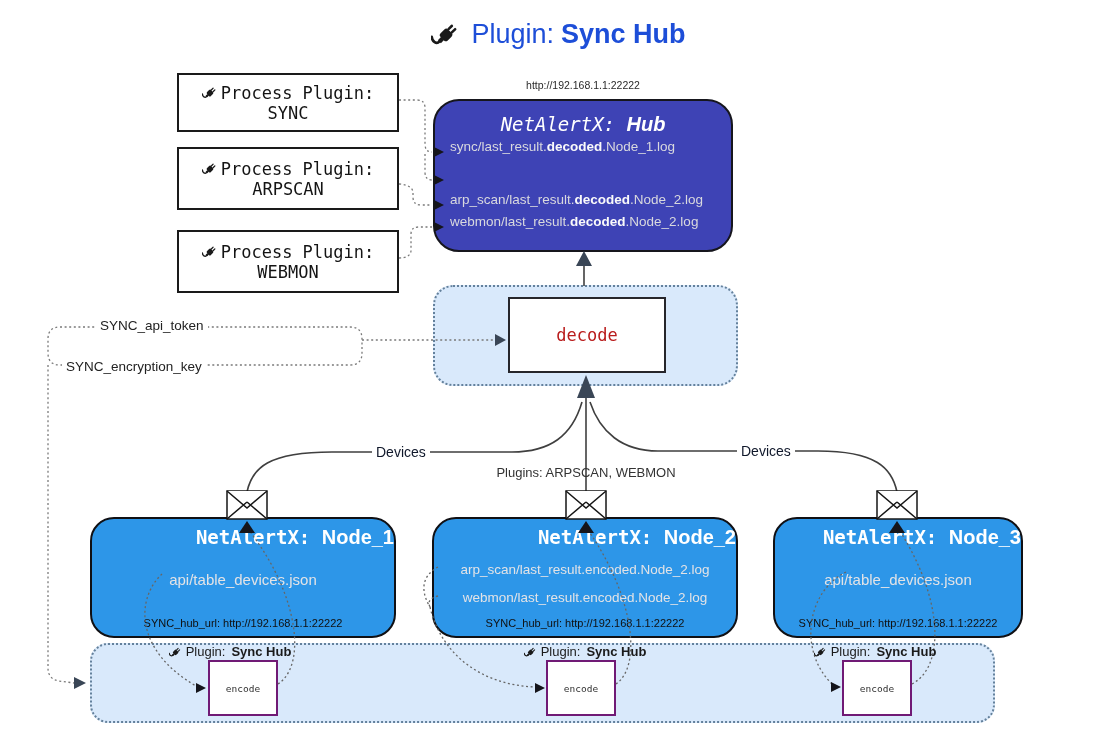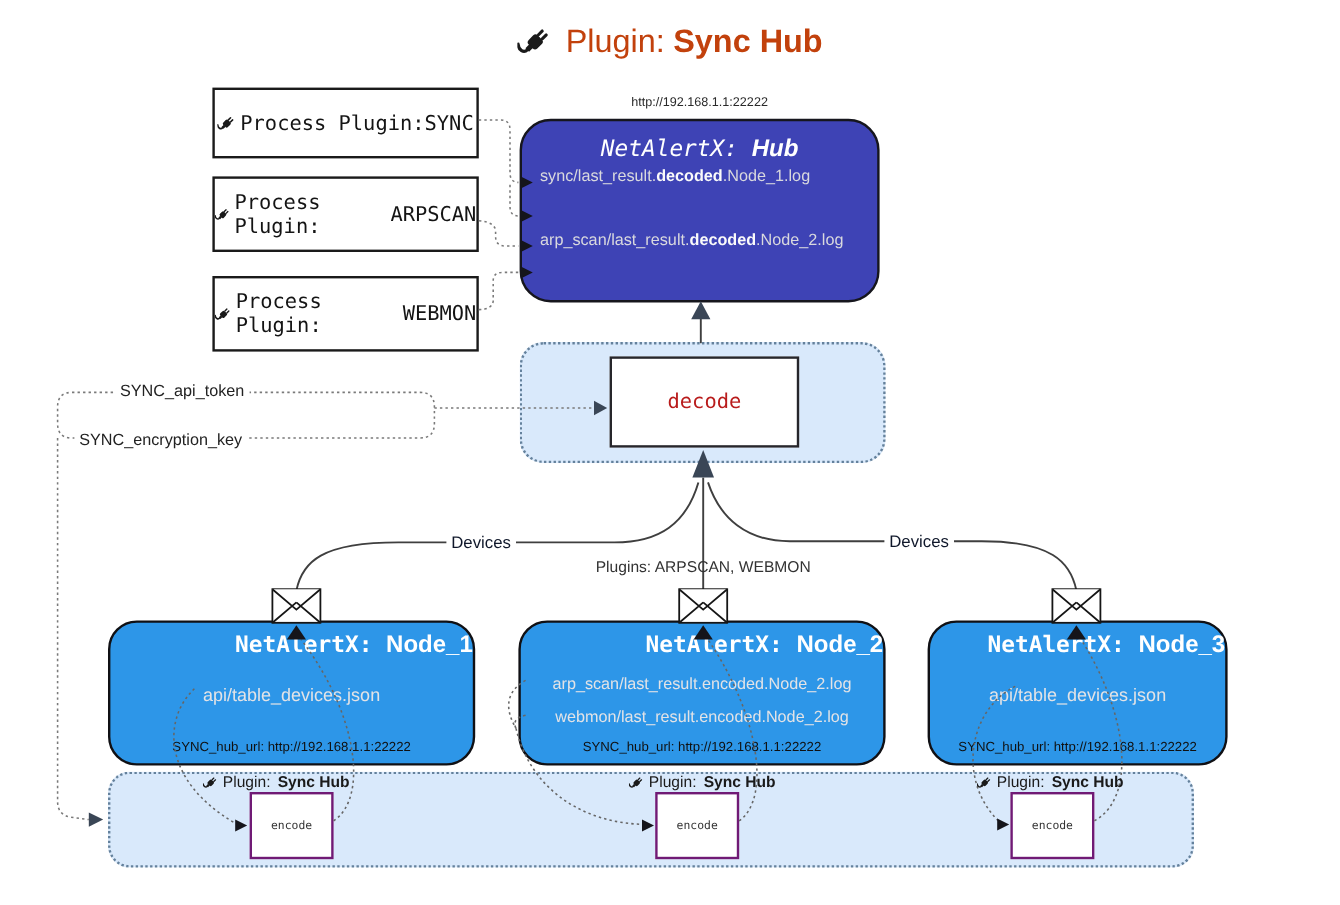--- a/index.html
+++ b/index.html
@@ -3,27 +3,27 @@
 <meta charset="utf-8">
 <style>
   html,body{margin:0;padding:0;background:#fff;}
   .stage{position:relative;width:1117px;height:754px;background:#fff;overflow:hidden;
          font-family:"Liberation Sans", sans-serif;}
   .stage *{box-sizing:border-box;}
 
   
   .title{position:absolute;left:0;right:0;top:12px;height:44px;display:flex;
          align-items:center;justify-content:center;gap:8px;z-index:1;}
-  .title .t-text{font-size:27px;color:#c2410c;text-align:right;}
+  .title .t-text{font-size:27px;color:#1d4ed8;text-align:right;}
   .title .t-name{font-weight:bold;margin-left:7px;}
   .plug{color:#1a1a1a;}
 
   
   .pbox{position:absolute;left:177px;width:222px;background:#fff;border:2px solid #1a1a1a;
-        display:flex;flex-direction:row;align-items:center;justify-content:center;
+        display:flex;flex-direction:column;align-items:center;justify-content:center;
         font-family:"DejaVu Sans Mono", monospace;font-size:17px;color:#141414;z-index:1;}
   .pbox .row{display:flex;align-items:center;gap:2px;}
 
   
   .hub-url{position:absolute;left:433px;width:300px;top:79px;text-align:center;
            font-size:10.5px;color:#2a2a2a;z-index:1;}
   .hub{position:absolute;left:433px;top:99px;width:300px;height:153px;background:#3e43b5;
        border:2px solid #16161d;border-radius:26px;z-index:1;color:#fff;}
   .hub-title{margin-top:12px;text-align:center;font-family:"DejaVu Sans Mono", monospace;
              font-size:19px;font-style:italic;}
@@ -132,20 +132,23 @@
   <div class="hub-url">http://192.168.1.1:22222</div>
   <div class="hub">
     <div class="hub-title">
       <span>NetAlertX: </span><b>Hub</b>
     </div>
     <div class="hub-log" style="top:38px;">
       <span>sync/last_result.</span><b>decoded</b><span>.Node_1.log</span>
     </div>
     <div class="hub-log" style="top:91px;">
       <span>arp_scan/last_result.</span><b>decoded</b><span>.Node_2.log</span>
+    </div>
+    <div class="hub-log" style="top:113px;">
+      <span>webmon/last_result.</span><b>decoded</b><span>.Node_2.log</span>
     </div>
   </div>
 
   <div class="decode-wrap"></div>
   <div class="decode-box">decode</div>
 
   <div class="lbl masked" style="left:96px;top:318px;">SYNC_api_token</div>
   <div class="lbl masked" style="left:62px;top:359px;">SYNC_encryption_key</div>
 
   <div class="lbl lbl-devices masked" style="left:372px;top:444px;">Devices</div>

